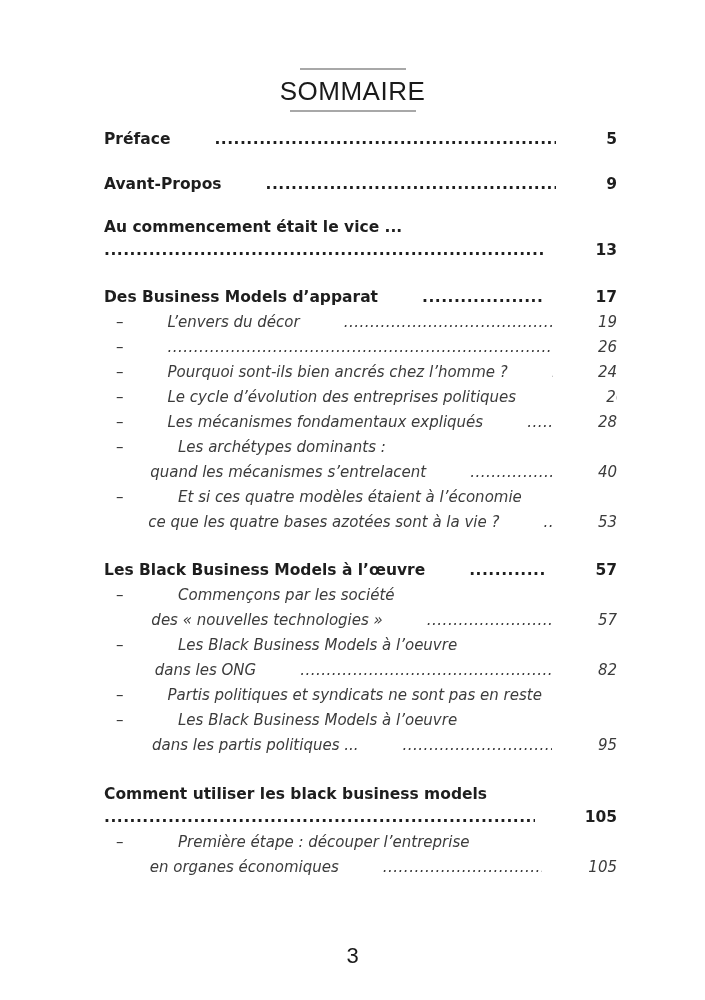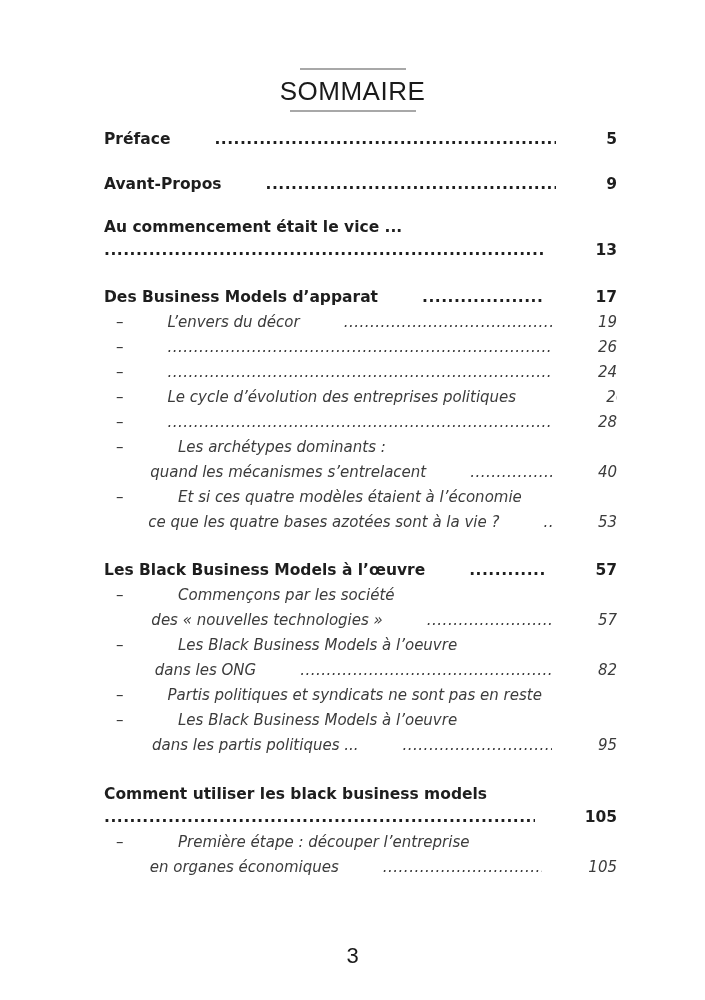--- a/index.html
+++ b/index.html
@@ -80,31 +80,33 @@
     <span class="dots"></span>
     <span class="page">19</span>
   </div>
   <div class="line sub" style="top:338px">
     <span class="dash">–</span>
     <span class="dots"></span>
     <span class="page">26</span>
   </div>
   <div class="line sub" style="top:363px">
     <span class="dash">–</span>
+    <span class="label">Pourquoi sont-ils bien ancrés chez l’homme ?</span>
     <span class="dots"></span>
     <span class="page">24</span>
   </div>
   <div class="line sub" style="top:388px">
     <span class="dash">–</span>
     <span class="label">Le cycle d’évolution des entreprises politiques</span>
     <span class="dots"></span>
     <span class="page">26</span>
   </div>
   <div class="line sub" style="top:413px">
     <span class="dash">–</span>
+    <span class="label">Les mécanismes fondamentaux expliqués</span>
     <span class="dots"></span>
     <span class="page">28</span>
   </div>
   <div class="line sub" style="top:438px">
     <span class="dash">–</span>
     <span class="label">Les archétypes dominants :</span>
   </div>
   <div class="line sub" style="top:463px">
     <span class="indent"></span>
     <span class="label">quand les mécanismes s’entrelacent </span>

